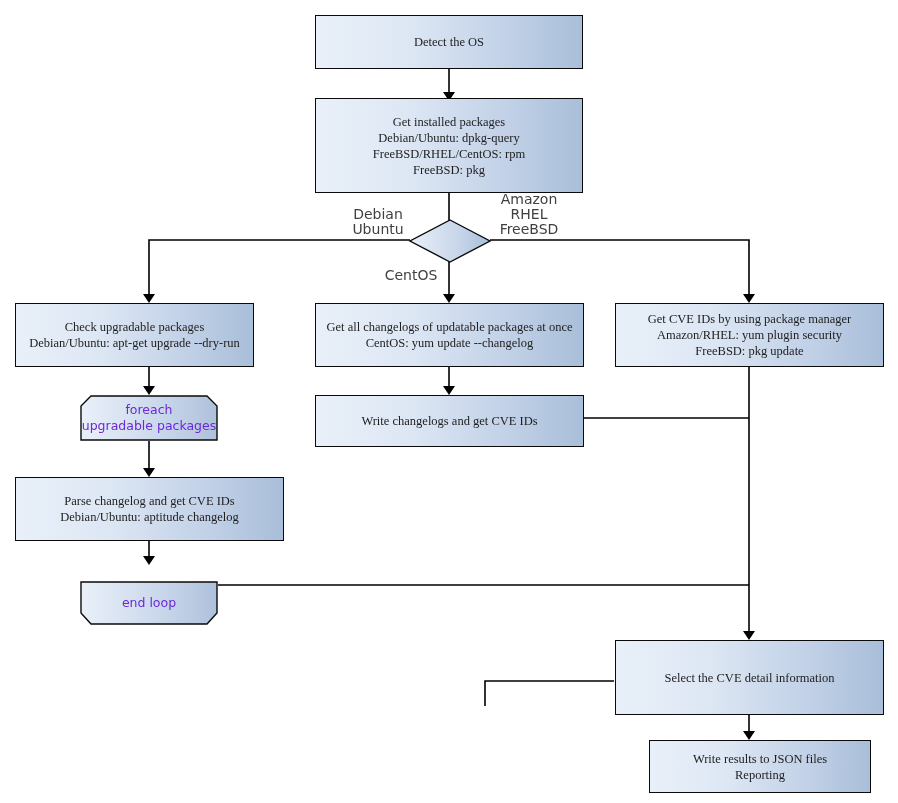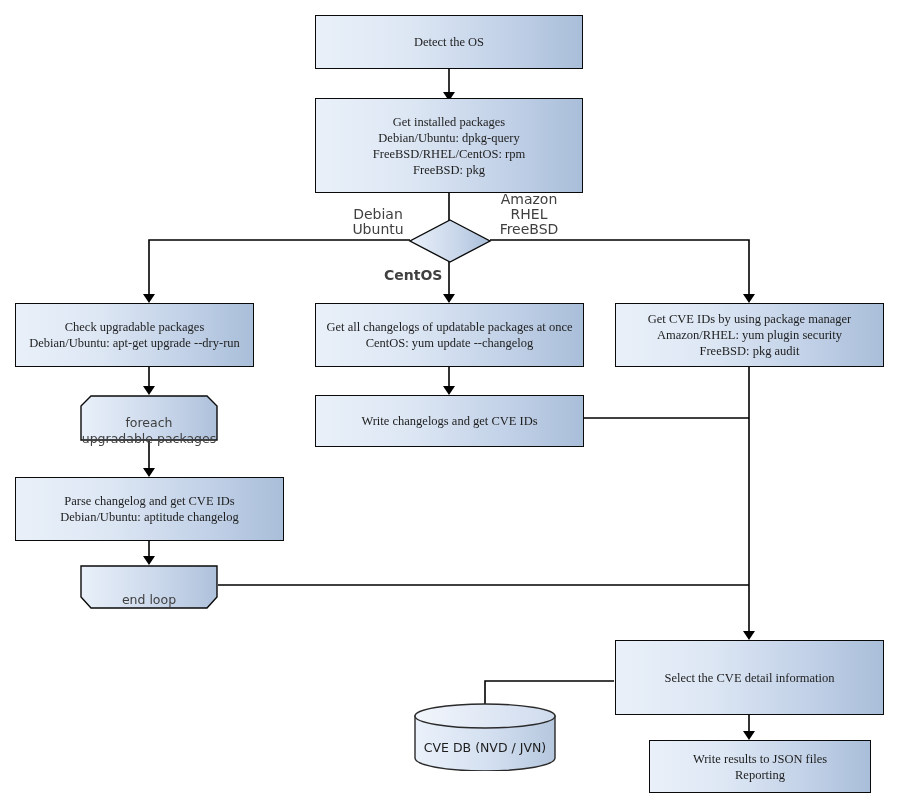--- a/index.html
+++ b/index.html
@@ -55,23 +55,22 @@
     position: relative;
     z-index: 2;
     width: 100%;
     height: 100%;
     display: flex;
     align-items: center;
     justify-content: center;
     text-align: center;
     font-size: 12.5px;
     line-height: 16px;
-    color: #404040;
+    color: #6d28d9;
     white-space: pre-line;
-    margin-top: 13px;
   }
 
   
   .db {
     position: absolute;
   }
   .db svg { position: absolute; inset: 0; }
   .db .label {
     position: relative;
     z-index: 2;
@@ -181,36 +180,36 @@
     </svg>
   </div>
 
   <div class="edge-label" style="left:345px; top:207px; width:66px;">Debian
 Ubuntu</div>
 
   <div class="edge-label" style="left:492px; top:192px; width:74px;">Amazon
 RHEL
 FreeBSD</div>
 
-  <div class="edge-label" style="left:384px; top:268px; width:54px;font-weight:bold;">CentOS</div>
+  <div class="edge-label" style="left:384px; top:268px; width:54px;">CentOS</div>
 
   <div class="node process" style="left:15px; top:303px; width:239px; height:64px; white-space:pre-line;">
     <span class="label">Check upgradable packages
 Debian/Ubuntu: apt-get upgrade --dry-run</span>
   </div>
 
   <div class="node process" style="left:315px; top:303px; width:269px; height:64px; white-space:pre-line;">
     <span class="label">Get all changelogs of updatable packages at once
 CentOS: yum update --changelog</span>
   </div>
 
   <div class="node process" style="left:615px; top:303px; width:269px; height:64px; white-space:pre-line;">
     <span class="label">Get CVE IDs by using package manager
 Amazon/RHEL: yum plugin security
-FreeBSD: pkg audit</span>
+FreeBSD: pkg update</span>
   </div>
 
   <div class="loopshape" style="left:80px; top:395px; width:138px; height:46px;">
     <svg width="138" height="46" viewBox="0 0 138 46" preserveAspectRatio="none">
       <defs>
         <linearGradient id="lgrad1" x1="0" y1="0" x2="1" y2="0">
           <stop offset="0%" stop-color="#e9f0f9"></stop>
           <stop offset="55%" stop-color="#ccd9ec"></stop>
           <stop offset="100%" stop-color="#aec1db"></stop>
         </linearGradient>
@@ -223,55 +222,37 @@
 
   <div class="node process" style="left:315px; top:395px; width:269px; height:52px;">
     <span class="label">Write changelogs and get CVE IDs</span>
   </div>
 
   <div class="node process" style="left:15px; top:477px; width:269px; height:64px; white-space:pre-line;">
     <span class="label">Parse changelog and get  CVE IDs
 Debian/Ubuntu: aptitude changelog</span>
   </div>
 
-  <div class="loopshape" style="left:80px; top:565px; width:138px; height:44px;">
+  <div class="loopshape" style="left:80px; top:581px; width:138px; height:44px;">
     <svg width="138" height="44" viewBox="0 0 138 44" preserveAspectRatio="none">
       <defs>
         <linearGradient id="lgrad2" x1="0" y1="0" x2="1" y2="0">
           <stop offset="0%" stop-color="#e9f0f9"></stop>
           <stop offset="55%" stop-color="#ccd9ec"></stop>
           <stop offset="100%" stop-color="#aec1db"></stop>
         </linearGradient>
       </defs>
       <polygon points="1,1 137,1 137,32 127,43 11,43 1,32" fill="url(#lgrad2)" stroke="#0a0a0a" stroke-width="1.4"></polygon>
     </svg>
     <span class="label">end loop</span>
   </div>
 
   <div class="node process" style="left:615px; top:640px; width:269px; height:75px;">
     <span class="label">Select the CVE detail information</span>
   </div>
 
-  <div class="db" style="left:414px; top:703px; width:142px; height:68px;">
-    <svg width="142" height="68" viewBox="0 0 142 68" preserveAspectRatio="none">
-      <defs>
-        <linearGradient id="dbgrad" x1="0" y1="0" x2="1" y2="0">
-          <stop offset="0%" stop-color="#eaf1fa"></stop>
-          <stop offset="55%" stop-color="#d3dff0"></stop>
-          <stop offset="100%" stop-color="#b5c7de"></stop>
-        </linearGradient>
-        <linearGradient id="dbtop" x1="0" y1="0" x2="1" y2="0">
-          <stop offset="0%" stop-color="#f2f6fc"></stop>
-          <stop offset="100%" stop-color="#cfdbee"></stop>
-        </linearGradient>
-      </defs>
-      <path d="M1,13 L1,55 A70,13 0 0 0 141,55 L141,13 Z" fill="url(#dbgrad)" stroke="#2a2a2a" stroke-width="1.4"></path>
-      <ellipse cx="71" cy="13" rx="70" ry="12" fill="url(#dbtop)" stroke="#2a2a2a" stroke-width="1.4"></ellipse>
-    </svg>
-    <span class="label" style="padding-top:10px;">CVE DB (NVD / JVN)</span>
-  </div>
 
   <div class="node process" style="left:649px; top:740px; width:222px; height:53px; white-space:pre-line;">
     <span class="label">Write results to JSON files
 Reporting</span>
   </div>
 
 </div>
 
 </body></html>

